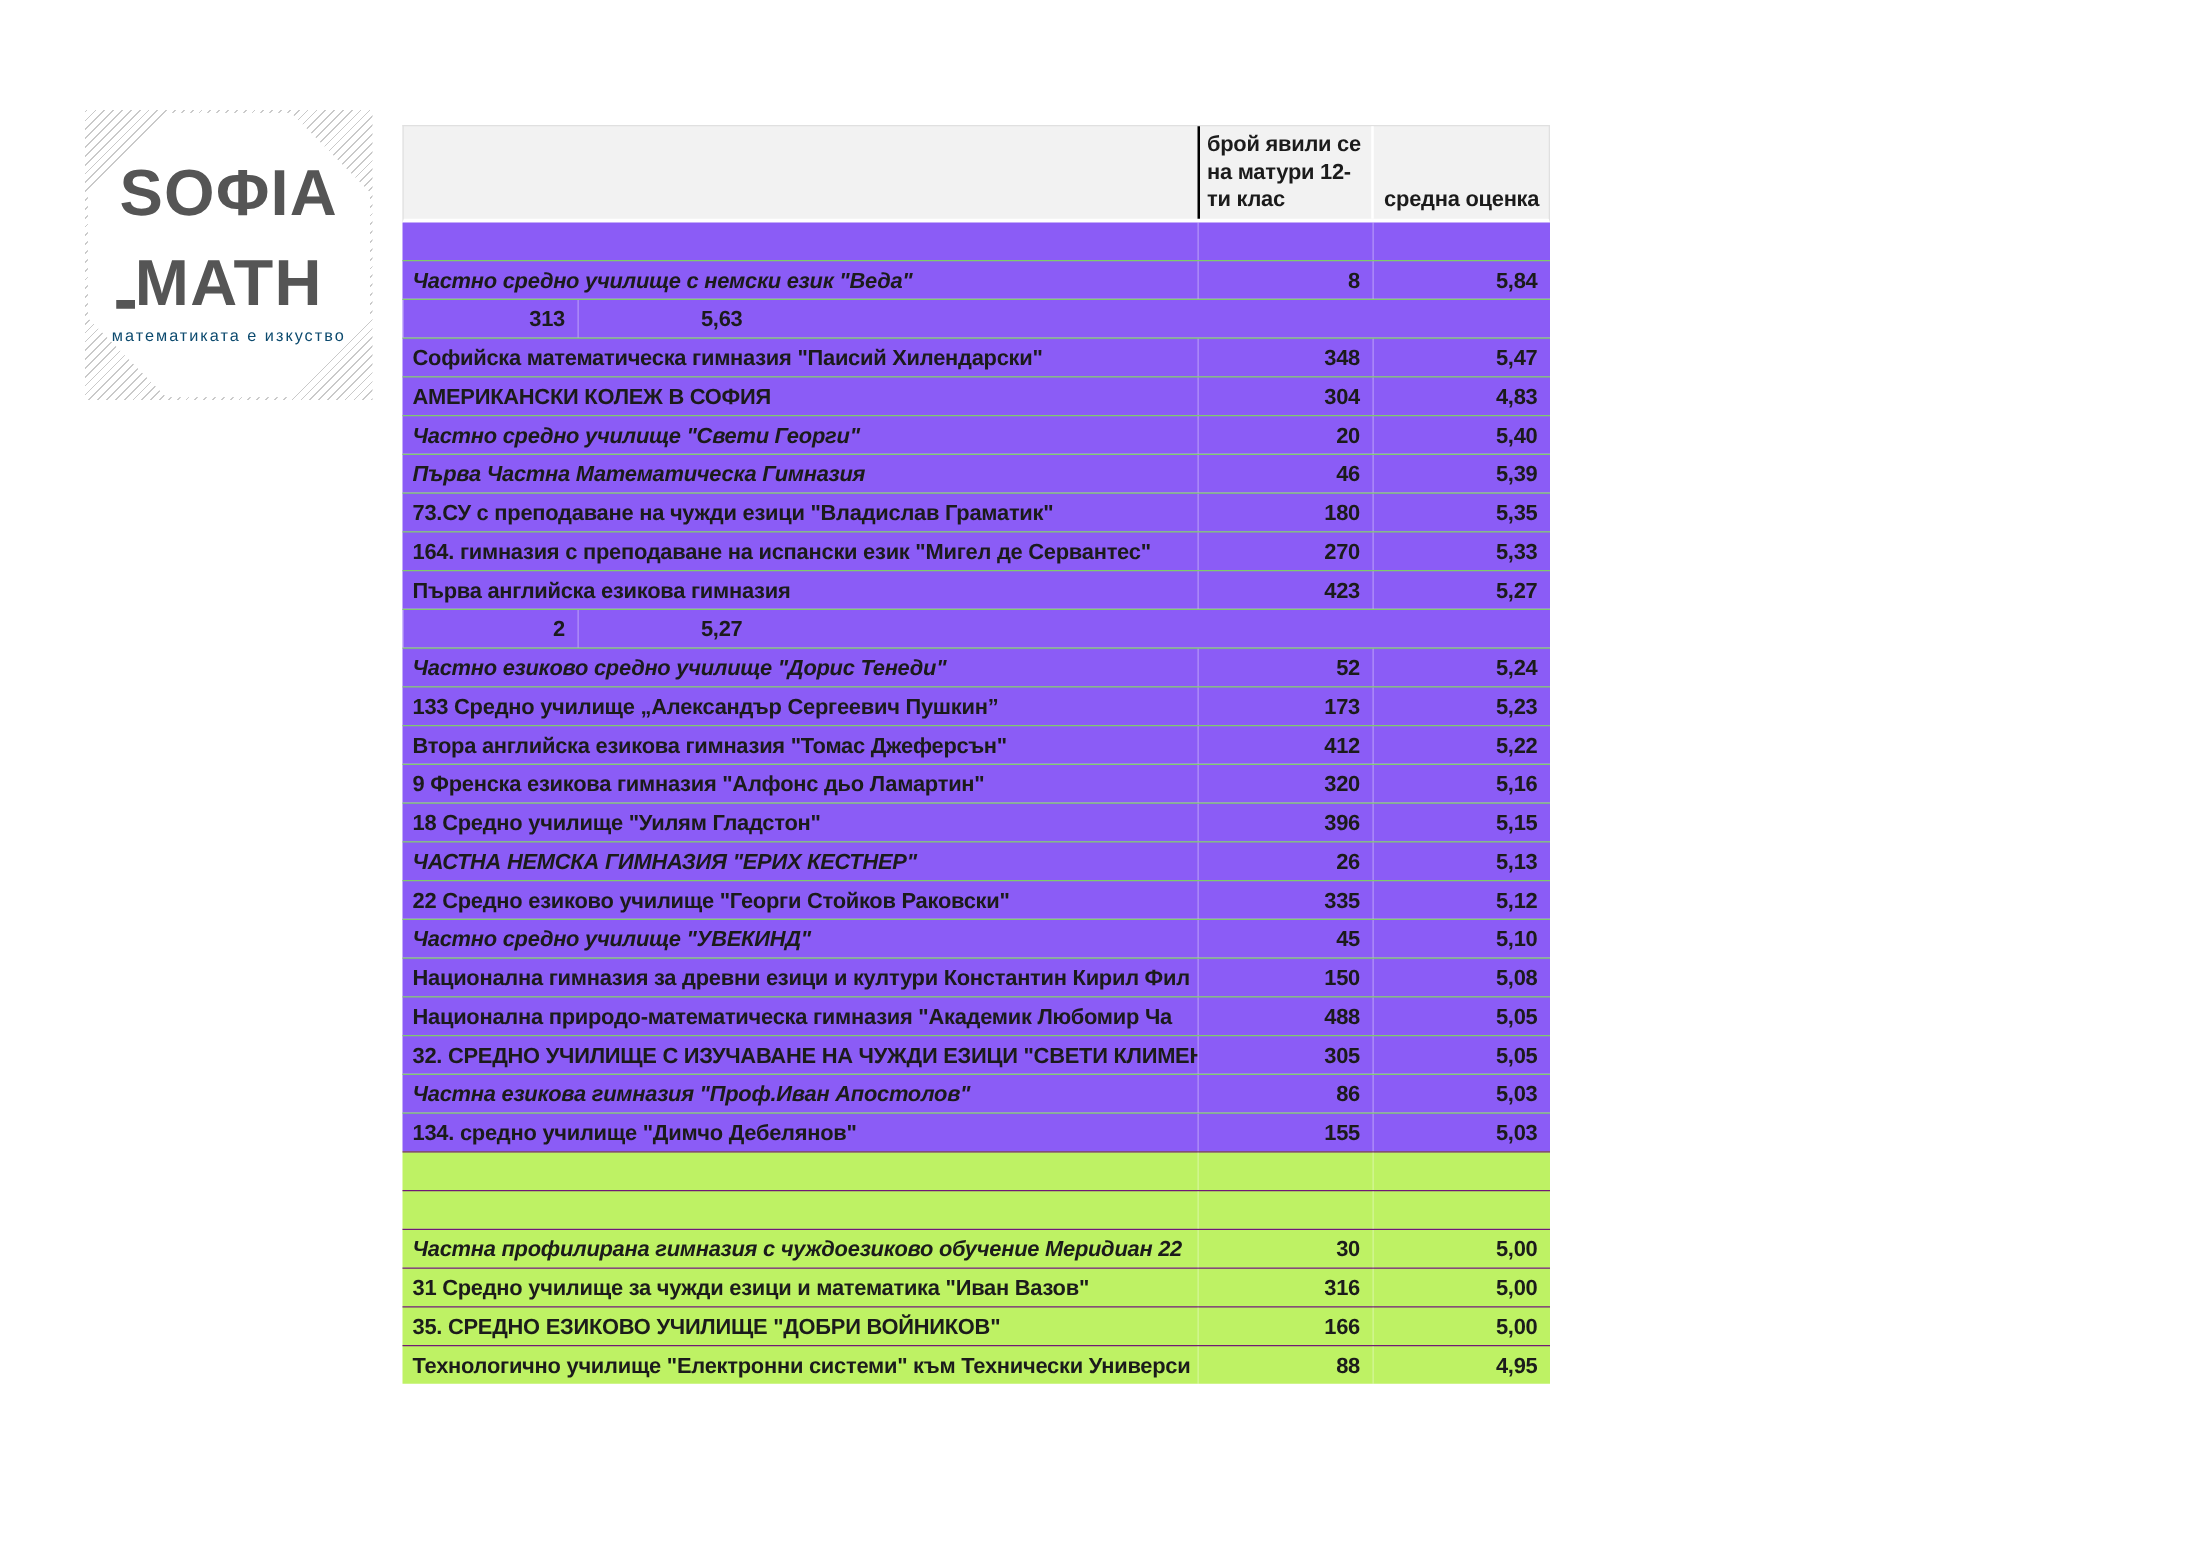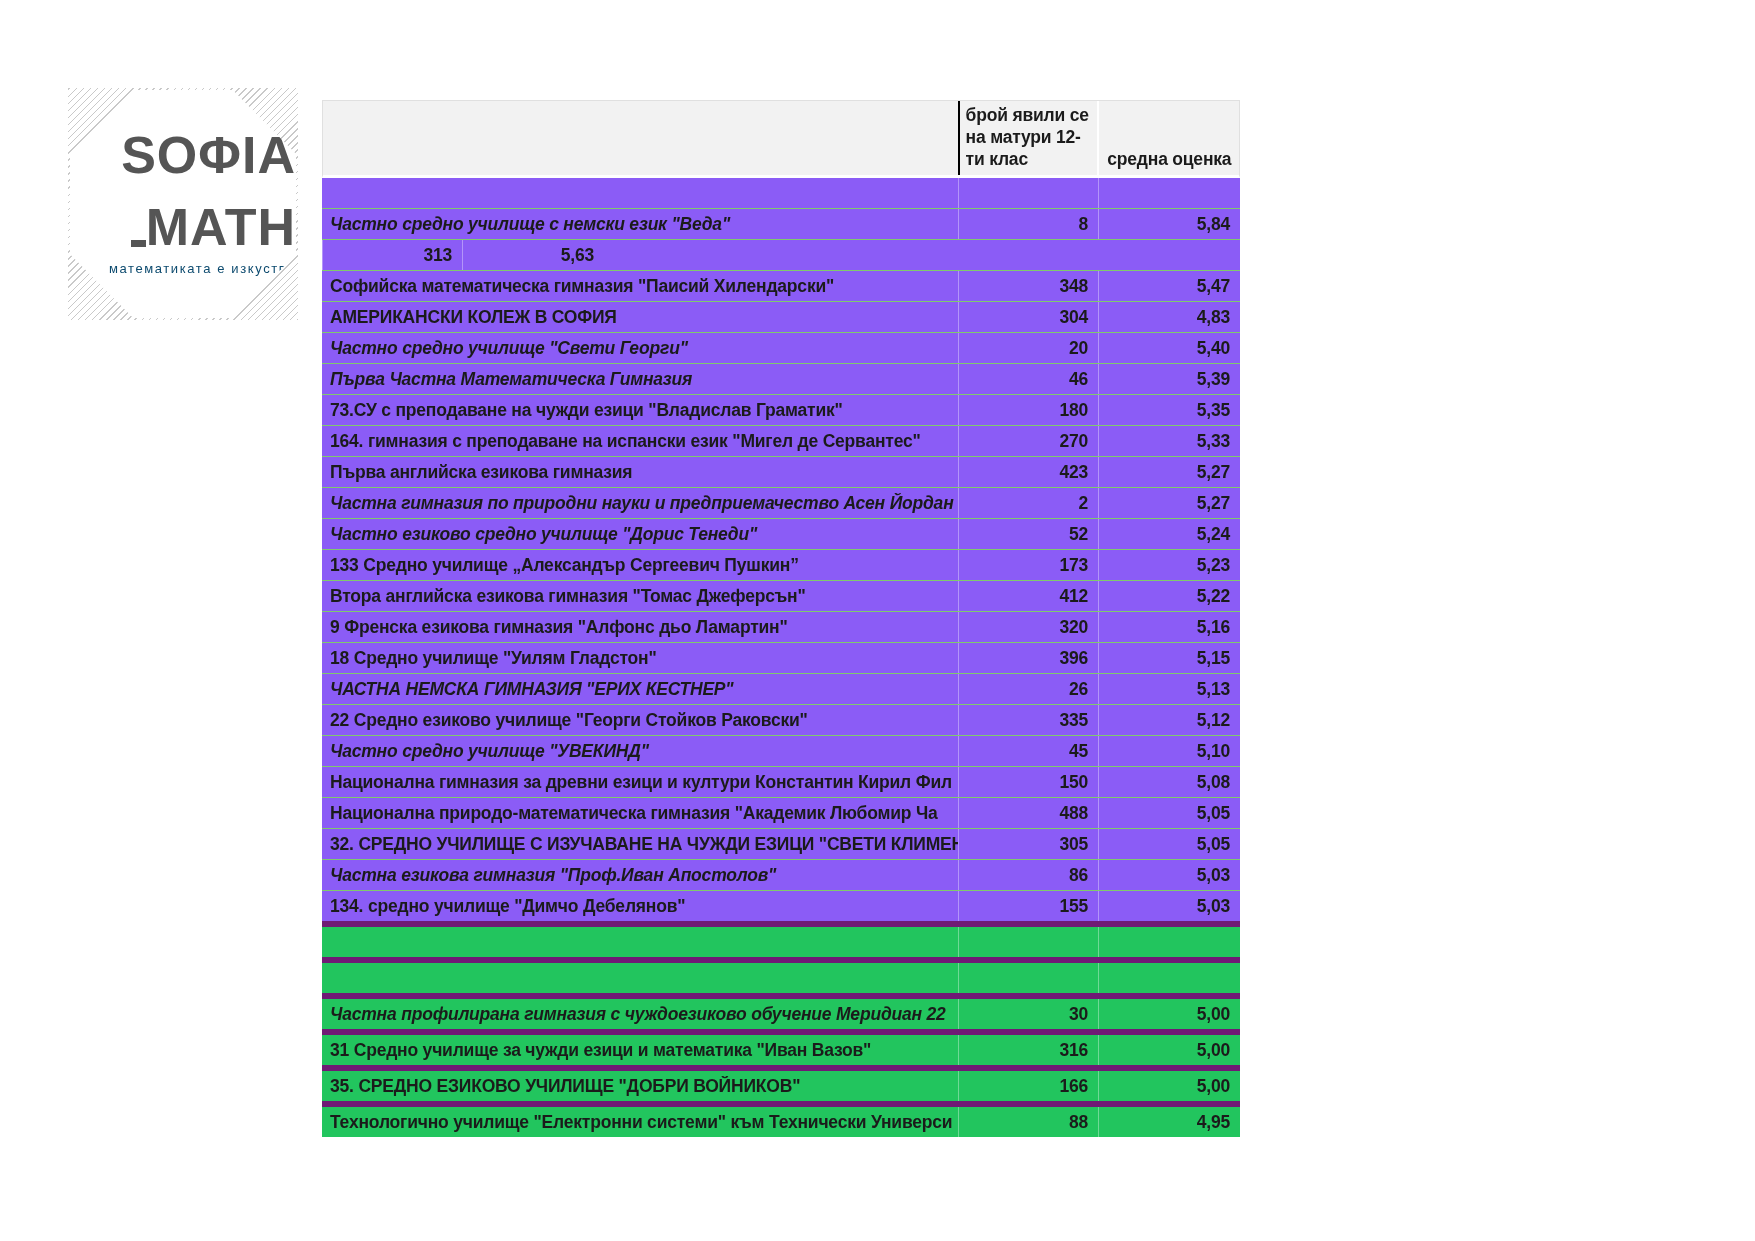--- a/index.html
+++ b/index.html
@@ -10,21 +10,21 @@
 
   
   .logo {
     position:absolute; left:68px; top:88px; width:230px; height:232px;
     background: repeating-linear-gradient(-45deg,
       #c9c9c9 0px, #c9c9c9 1px, #ffffff 1px, #ffffff 5px);
   }
   .logo-inner {
     position:absolute; inset:2px; background:#ffffff;
     clip-path: polygon(28% 0, 72% 0, 100% 28%, 100% 72%, 72% 100%, 28% 100%, 0 72%, 0 28%);
-    display:flex; flex-direction:column; align-items:flex-end; justify-content:center;
+    display:flex; flex-direction:column; align-items:center; justify-content:center;
     text-align:center;
   }
   .logo-title {
     font-size:52px; line-height:0.92; font-weight:bold; color:#555555;
     letter-spacing:1px; white-space:nowrap;
   }
   .logo-math { position:relative; display:inline-block;margin-top:24px; }
   .logo-math::before {
     content:""; position:absolute; left:-15px; bottom:5px;
     width:15px; height:7px; background:#555555;
@@ -53,21 +53,21 @@
     width:140px; text-align:left; padding-left:6px; padding-right:2px;
     line-height:1.26; white-space:normal; border-left:2px solid #000000;
   }
   .header-avg {
     width:142px; text-align:left; padding-left:8px;
     border-left:2px solid #ffffff;
   }
 
   .row { display:flex; height:30px; align-items:center; }
   .row.green  { background:#8b5cf6; border-top:1px solid #80ca6c; }
-  .row.purple { background:#22c55e; border-top:6px solid #701a75; }
+  .row.purple { background:#bef264; border-top:1px solid #701a75; }
   #rows .row:first-child { border-top:none; }
   .row .count-cell, .row .avg-cell { border-left:1px solid rgba(255,255,255,0.35); height:100%; display:flex; align-items:center; justify-content:flex-end; }
   .row.italic .name-cell { font-style:italic; }
 </style>
 </head>
 <body>
 
 <div class="logo">
   <div class="logo-inner">
     <div class="logo-title">SOΦIA</div>
@@ -126,21 +126,20 @@
     <div class="cell name-cell">164. гимназия с преподаване на испански език "Мигел де Сервантес"</div>
     <div class="cell count-cell">270</div>
     <div class="cell avg-cell">5,33</div>
   </div>
       <div class="row green">
     <div class="cell name-cell">Първа английска езикова гимназия</div>
     <div class="cell count-cell">423</div>
     <div class="cell avg-cell">5,27</div>
   </div>
       <div class="row green italic">
-    <div class="cell name-cell">Частна гимназия по природни науки и предприемачество Асен Йордан</div>
     <div class="cell count-cell">2</div>
     <div class="cell avg-cell">5,27</div>
   </div>
       <div class="row green italic">
     <div class="cell name-cell">Частно езиково средно училище "Дорис Тенеди"</div>
     <div class="cell count-cell">52</div>
     <div class="cell avg-cell">5,24</div>
   </div>
       <div class="row green">
     <div class="cell name-cell">133 Средно училище „Александър Сергеевич Пушкин”</div>

